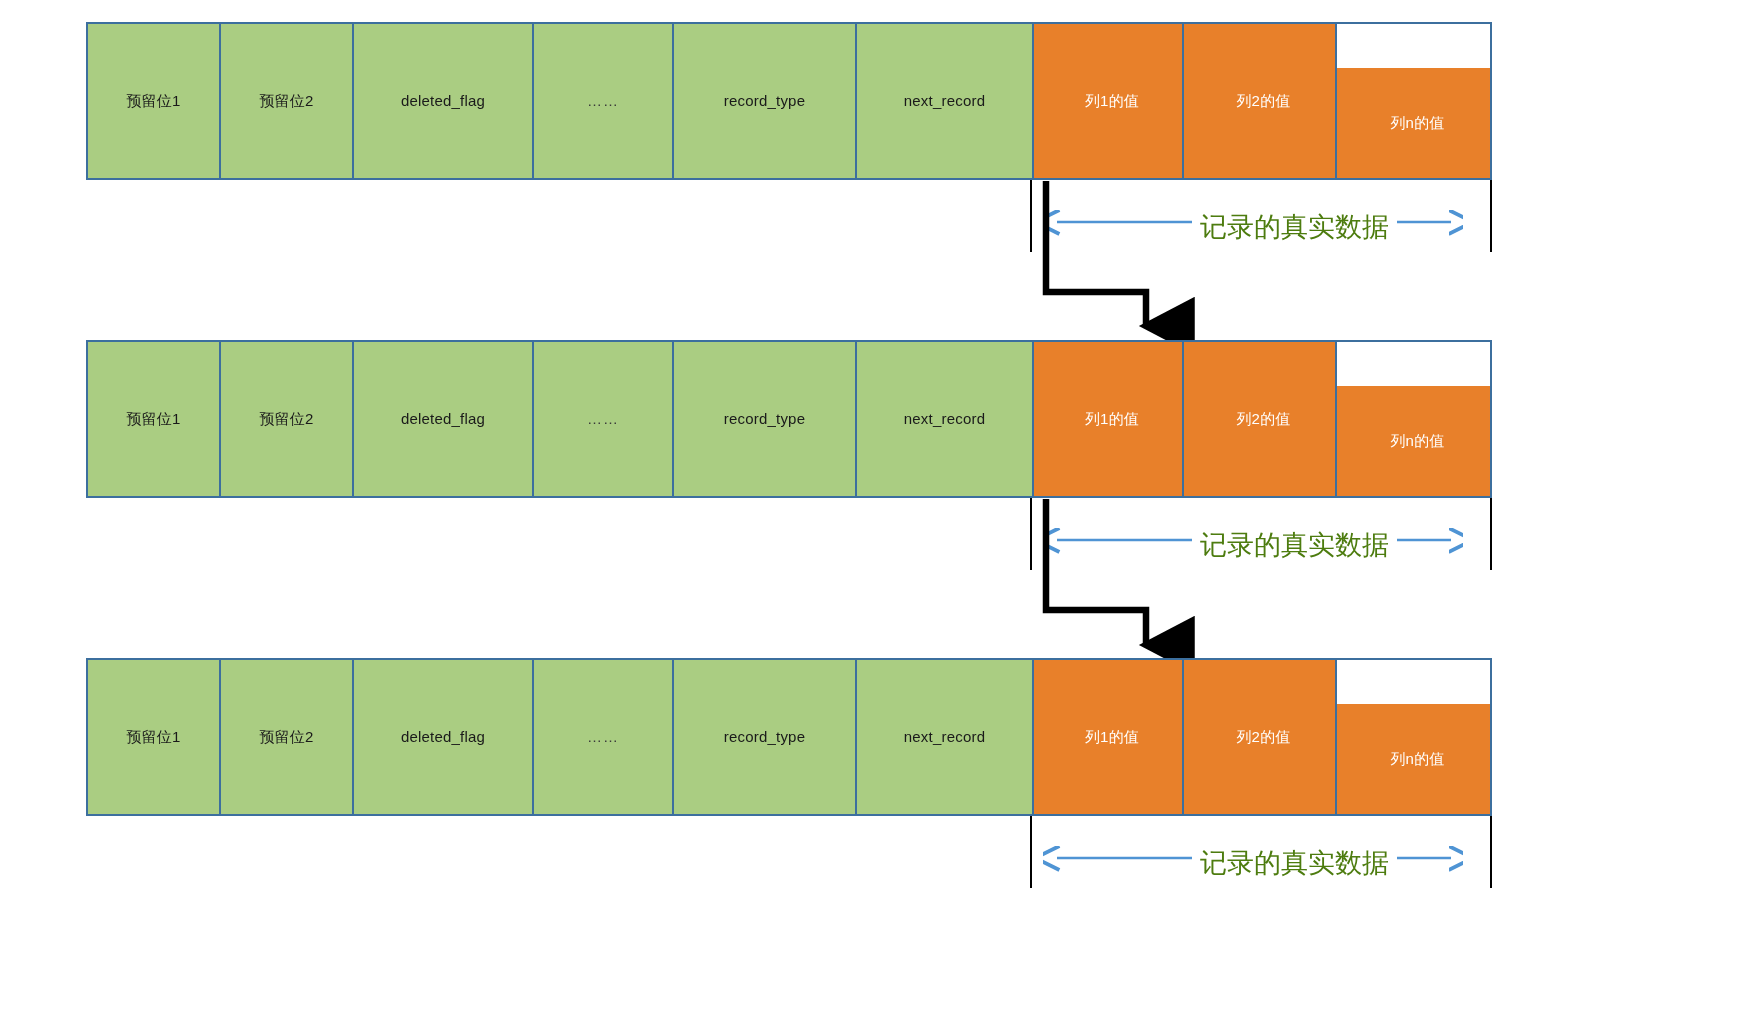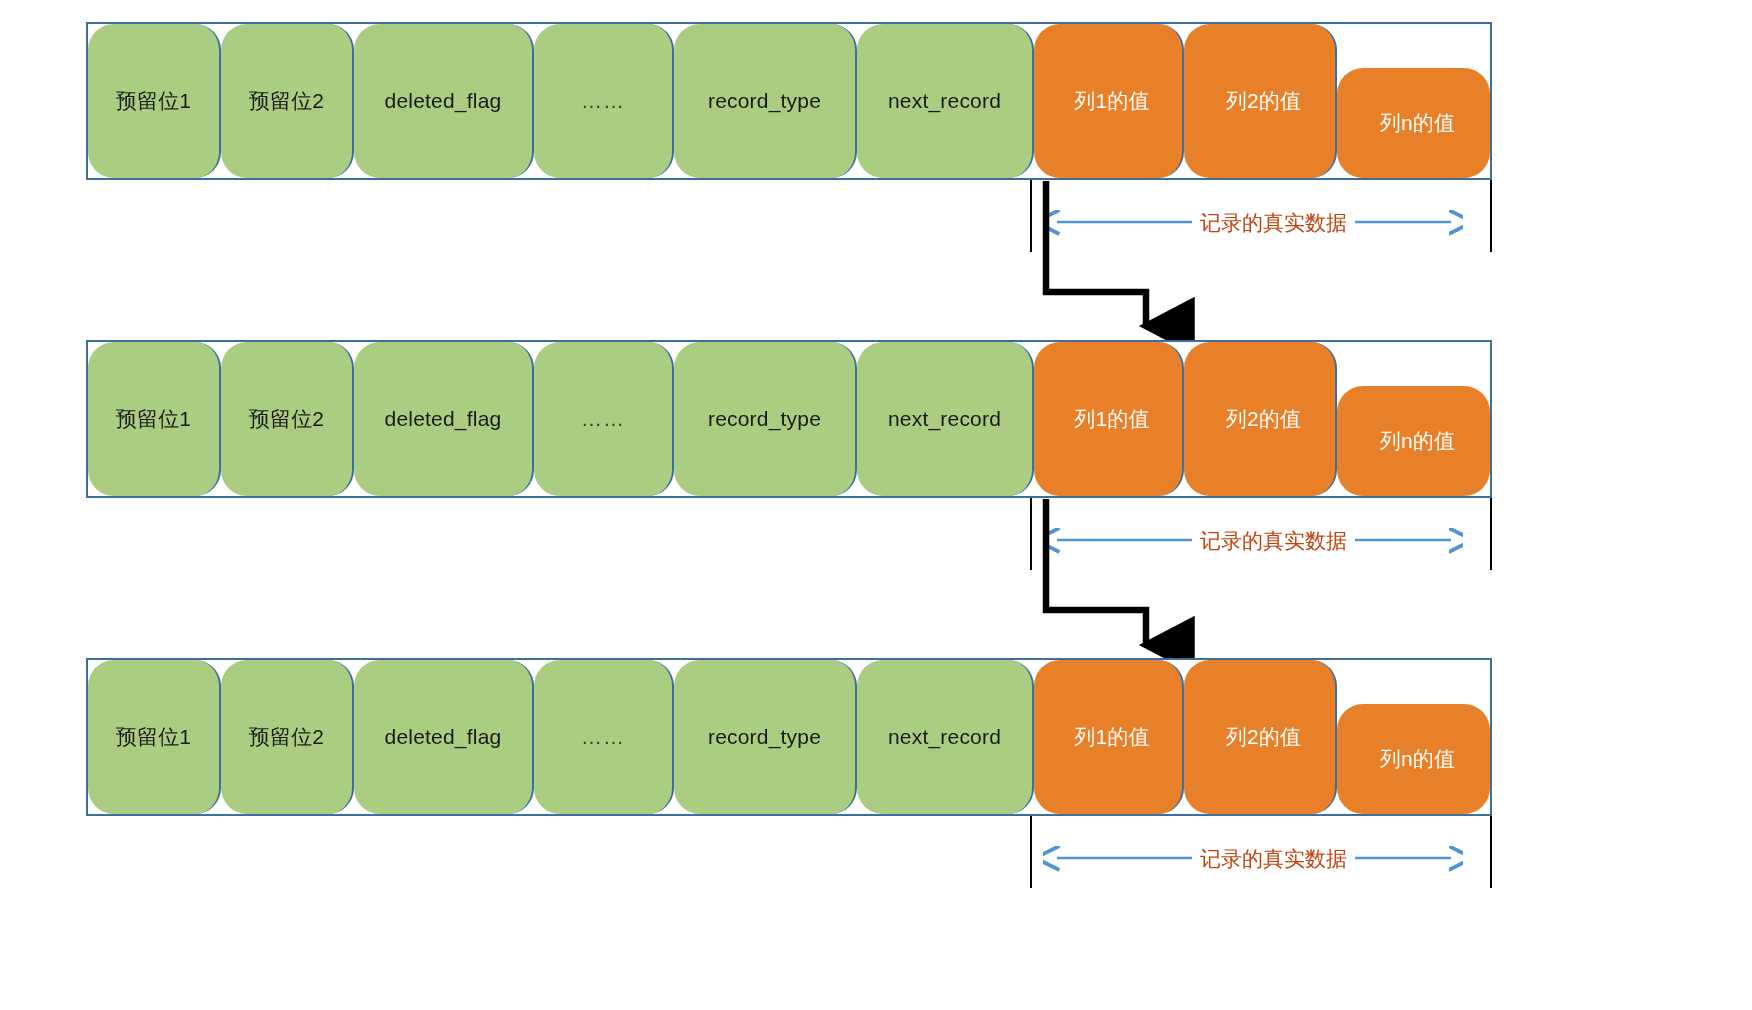--- a/index.html
+++ b/index.html
@@ -30,27 +30,26 @@
     border: 2px solid #3c6f9e;
     box-sizing: border-box;
     background: #ffffff;
   }
   .cell {
     box-sizing: border-box;
     display: flex;
     align-items: center;
     justify-content: center;
     text-align: center;
-    font-size: 21px;
+    font-size: 15px;
     line-height: 1.2;
     letter-spacing: 0.2px;
     border-right: 2px solid #3c6f9e;
     overflow: hidden;
     white-space: nowrap;
-    border-radius: 26px;
   }
   .cell:last-child { border-right: none; margin-top: 44px; }
   .cell.header-cell {
     background: #aacd82;
     color: #1a1a1a;
   }
   .cell.data-cell {
     background: #e8802a;
     color: #ffffff;
     padding-left: 8px;
@@ -64,22 +63,22 @@
     width: 2px;
     background: #000000;
   }
   .ann-arrow-svg {
     position: absolute;
     left: 0;
     top: 0;
   }
   .ann-label {
     position: absolute;
-    font-size: 21px;
-    color: #c2410c;
+    font-size: 27px;
+    color: #4d7c0f;
     white-space: nowrap;
     background: #ffffff;
     padding: 0 8px;
   }
 
   
   .connector {
     position: absolute;
     left: 0; top: 0;
     pointer-events: none;

